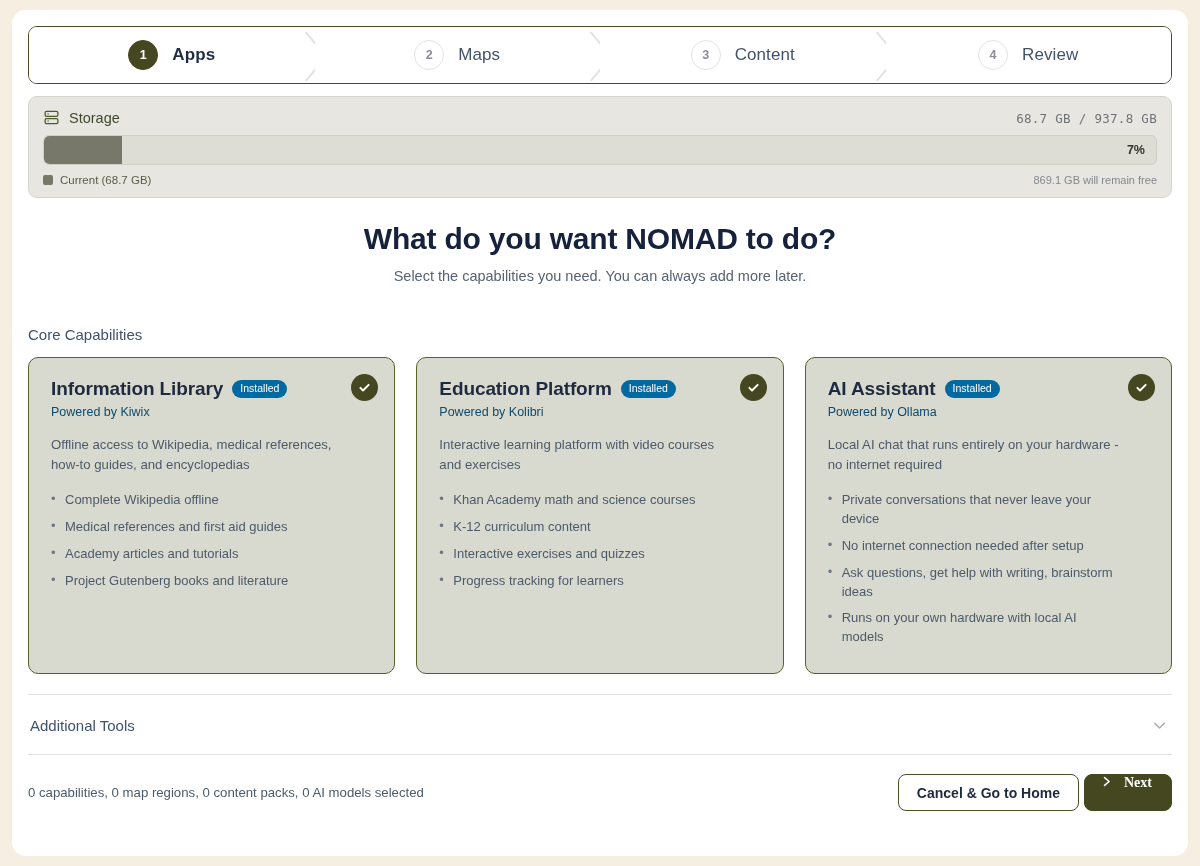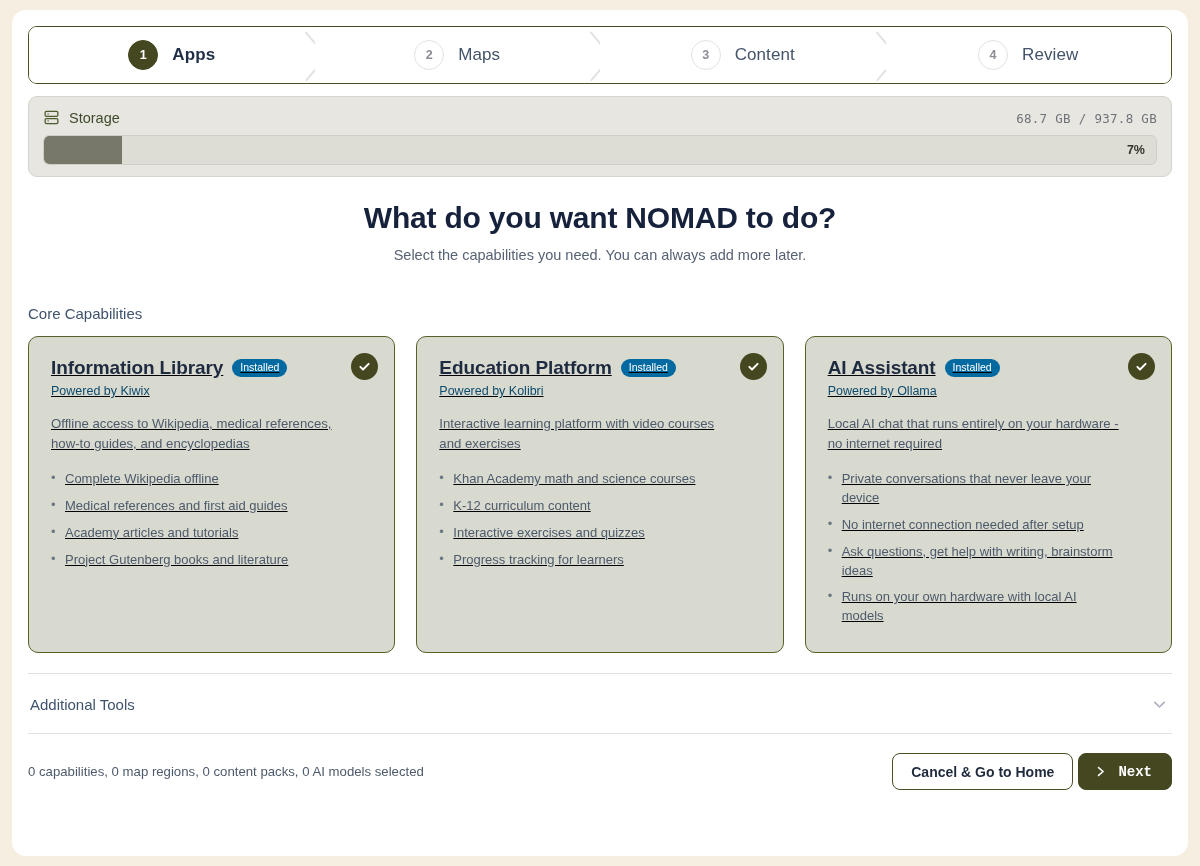--- a/index.html
+++ b/index.html
@@ -188,21 +188,20 @@
     gap: 21px;
     flex: none;
   }
   .card {
     background: #d9dacf;
     border: 1.6px solid #5b5f2a;
     border-radius: 10px;
     padding: 20px 19px 18px 22px;
     position: relative;
     min-height: 302px;
-    text-decoration: underline;
   }
   .card-head {
     display: flex; align-items: center; gap: 9px;
     padding-right: 42px;
   }
   .card-title {
     font-size: 19px;
     font-weight: 700;
     color: #1e2a40;
     letter-spacing: -.1px;
@@ -294,22 +293,22 @@
   }
   .btn-primary {
     background: #44471f;
     border: 1.6px solid #44471f;
     border-radius: 8px;
     height: 37px;
     padding: 0 19px 0 15px;
     font-size: 14px;
     font-weight: 700;
     color: #ffffff;
-    display: flex; align-items: center; gap: 11px;
-    font-family: Liberation Mono, monospace;
+    display: flex; align-items: flex-start; gap: 11px;
+    font-family: Liberation Serif, serif;
     cursor: pointer;
   }
   .chev-right { width: 13px; height: 13px; display: block; }
 </style>
 </head>
 <body>
 
 <div class="app-shell">
 
   <div class="stepper">
@@ -350,20 +349,27 @@
         <span>Storage</span>
       </div>
       <div class="storage-cap">68.7 GB / 937.8 GB</div>
     </div>
 
     <div class="bar-track">
       <div class="bar-fill" style="width: 7%;"></div>
       <div class="bar-pct">7%</div>
     </div>
 
+    <div class="storage-bot">
+      <div class="legend">
+        <span class="legend-dot"></span>
+        <span>Current (68.7 GB)</span>
+      </div>
+      <div class="remain">869.1 GB will remain free</div>
+    </div>
   </div>
 
   <div class="hero">
     <h1>What do you want NOMAD to do?</h1>
     <p>Select the capabilities you need. You can always add more later.</p>
   </div>
 
   <div class="section-title">Core Capabilities</div>
 
   <div class="cards">

